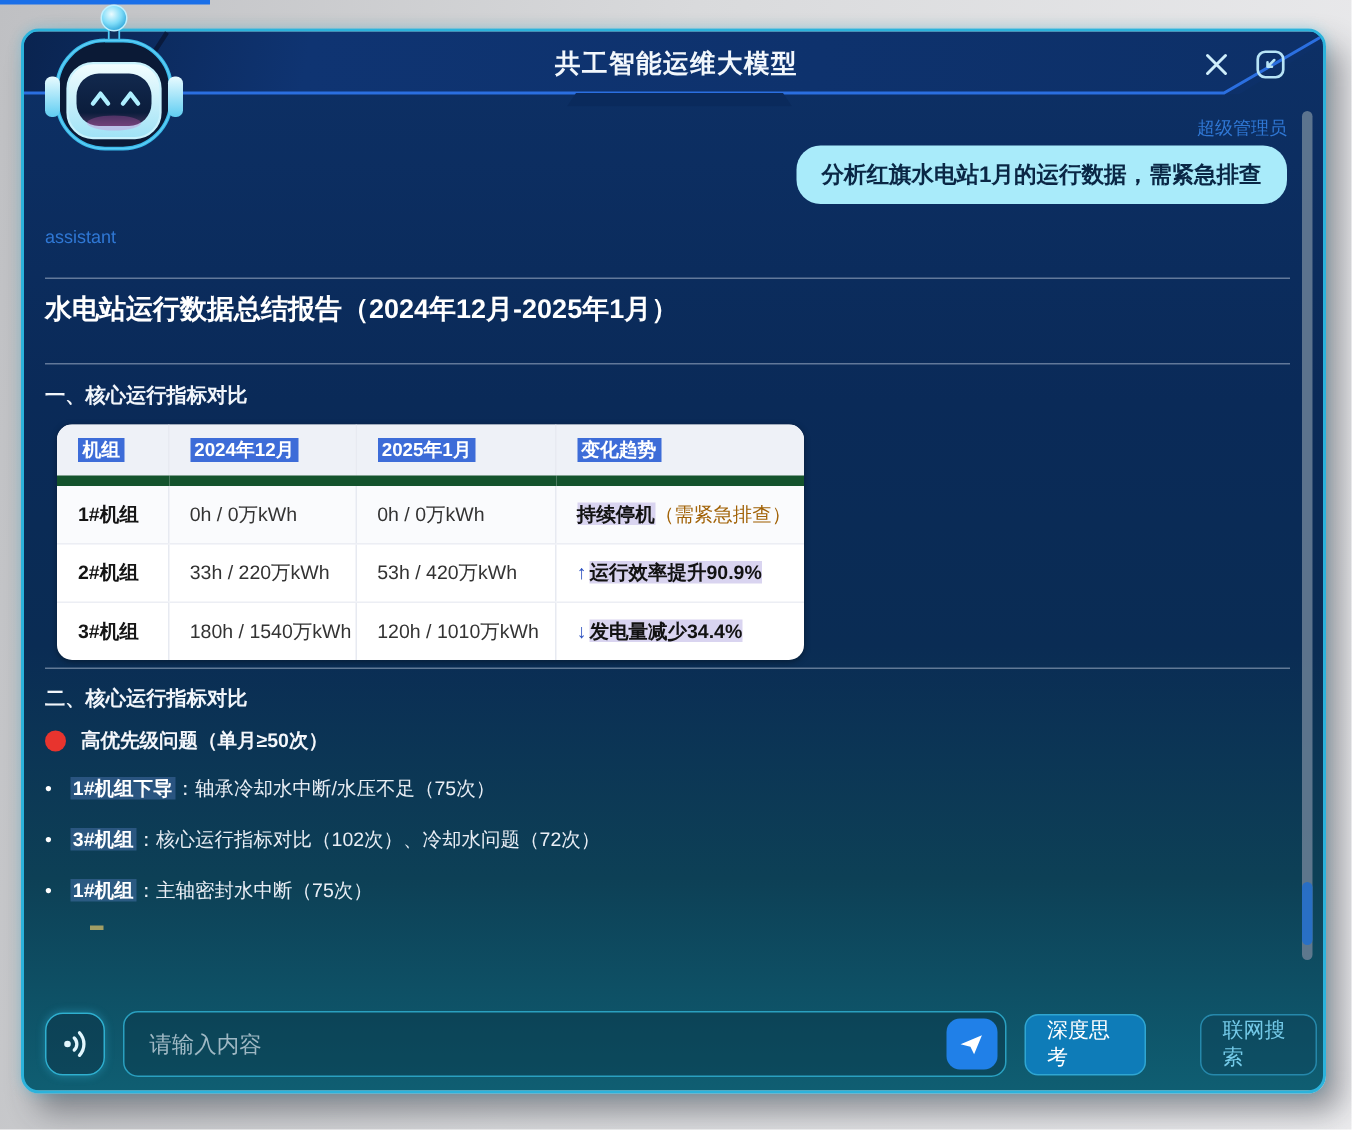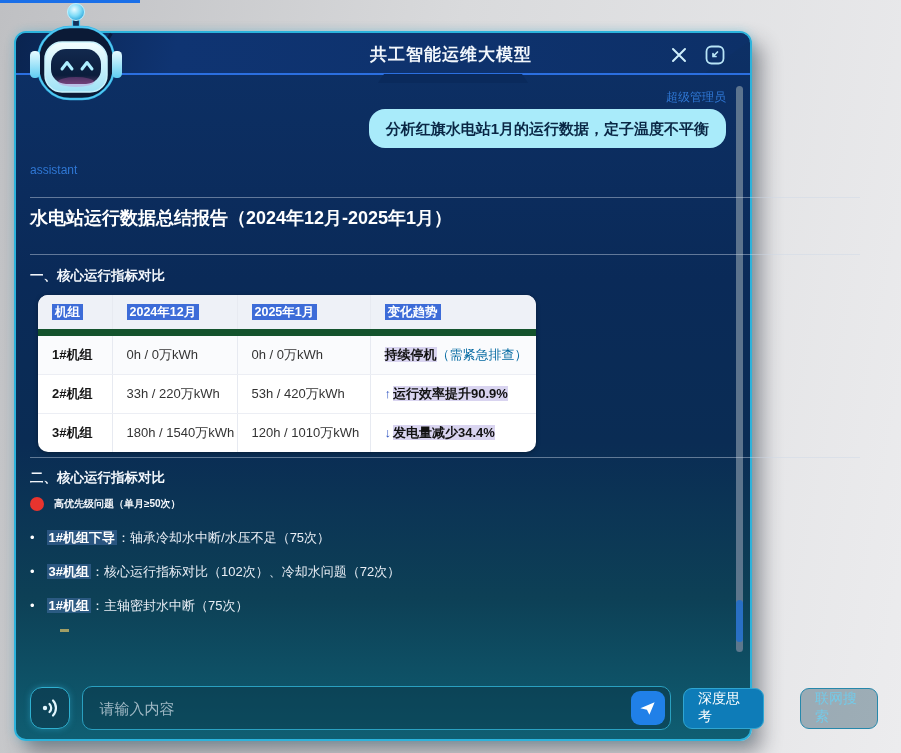--- a/index.html
+++ b/index.html
@@ -1,21 +1,21 @@
 <!DOCTYPE html>
 <html><head>
 <meta charset="utf-8">
 <style>
   html,body{margin:0;padding:0;width:901px;height:753px;overflow:hidden;
     font-family:"Liberation Sans","DejaVu Sans",sans-serif;}
   body{background:linear-gradient(100deg,#bfc0c3 0%,#d9dadc 45%,#ececee 100%);position:relative;}
   .toptab{position:absolute;left:0;top:0;width:140px;height:3px;background:#1a6fe8;}
 
   
-  .panel{position:absolute;left:14px;top:31px;width:738px;height:710px;box-sizing:border-box;
+  .panel{position:absolute;left:14px;top:19px;width:870px;height:710px;box-sizing:border-box;
     border:2px solid #2cb3dc;border-radius:12px;
     background:linear-gradient(180deg,#0d3066 0%,#0a2a58 35%,#0a2c54 58%,#0d4056 80%,#0f5e72 100%);
     box-shadow:10px 12px 20px rgba(40,45,55,.45),0 0 8px rgba(60,200,240,.35);}
 
   
   .hdr{position:absolute;left:0;top:0;width:100%;height:42px;
     background:linear-gradient(100deg,#0a2450 0%,#0f3472 22%,#0d3068 100%);
     clip-path:polygon(0 0,100% 0,100% 18%,93.5% 100%,0 100%);
     border-top-left-radius:10px;border-top-right-radius:10px;}
   .hdr-accent{position:absolute;left:78px;top:-4px;width:3px;height:58px;background:rgba(8,20,48,.75);
@@ -53,26 +53,26 @@
     border-bottom:7px solid #14532d;}
   table.rpt th span{background:#3d6cd8;color:#fff;padding:1px 3px;font-weight:700;}
   table.rpt td{height:38px;padding:0 0 0 14px;border-bottom:1px solid #eceef4;}
   table.rpt td+td,table.rpt th+th{border-left:1px solid #e7eaf1;}
   table.rpt tr:nth-child(2) td{background:#fafbfd;}
   table.rpt tr:last-child td{border-bottom:none;}
   td.unit{font-weight:700;color:#151515;}
   .c-unit{width:74px;} .c-dec{width:125px;} .c-jan{width:133px;} .c-tr{width:166px;}
   .arrow{color:#2b50c0;font-weight:700;margin-right:2px;}
   .hl{background:#d9d4f0;color:#121212;font-weight:700;}
-  .tnote{color:#0369a1;}
+  .tnote{color:#a16207;}
 
   
   .prio{position:absolute;left:14px;top:464px;display:flex;align-items:center;gap:10px;}
   .dot{width:14px;height:14px;border-radius:50%;background:#e8342e;}
-  .prio span{color:#f4f7fb;font-size:10px;font-weight:700;}
+  .prio span{color:#f4f7fb;font-size:13px;font-weight:700;}
   .alert{position:absolute;left:14px;color:#e9eef5;font-size:13px;display:flex;gap:12px;align-items:baseline;}
   .alert .m{color:#fff;font-size:13px;}
   .alert b{background:rgba(92,132,200,.38);padding:0 2px;color:#fff;}
   .cursor-dash{position:absolute;left:44px;top:596px;width:9px;height:3px;background:#c7b468;opacity:.8;}
 
   
   .composer{position:absolute;left:14px;top:653px;width:848px;display:flex;align-items:center;gap:12px;}
   .vbtn{width:42px;height:42px;border-radius:12px;border:1.5px solid #2fb0d0;box-sizing:border-box;
     background:rgba(10,45,65,.45);display:flex;align-items:center;justify-content:center;cursor:pointer;
     box-shadow:0 0 6px rgba(60,200,240,.35);}
@@ -113,21 +113,21 @@
       <rect x="2.5" y="2.5" width="17" height="17" rx="5" fill="none" stroke="#b8e4f6" stroke-width="1.8"></rect>
       <path d="M13.5 8 L9 12.5 M9 9.5 L9 12.5 L12 12.5" fill="none" stroke="#b8e4f6" stroke-width="1.7" stroke-linecap="round" stroke-linejoin="round"></path>
     </svg>
   </div>
 
   <div class="sb-track">
     <div class="sb-thumb"></div>
   </div>
 
   <div class="role-user">超级管理员</div>
-  <div class="bubble">分析红旗水电站1月的运行数据，定子温度不平衡</div>
+  <div class="bubble">分析红旗水电站1月的运行数据，需紧急排查</div>
   <div class="role-assistant">assistant</div>
 
   <div class="hr" style="top:164px"></div>
   <div class="rpt-title">水电站运行数据总结报告（2024年12月-2025年1月）</div>
   <div class="hr" style="top:221px"></div>
   <div class="sec-h" style="top:234px">一、核心运行指标对比</div>
 
   <div class="tblwrap">
     <table class="rpt">
       <colgroup>

